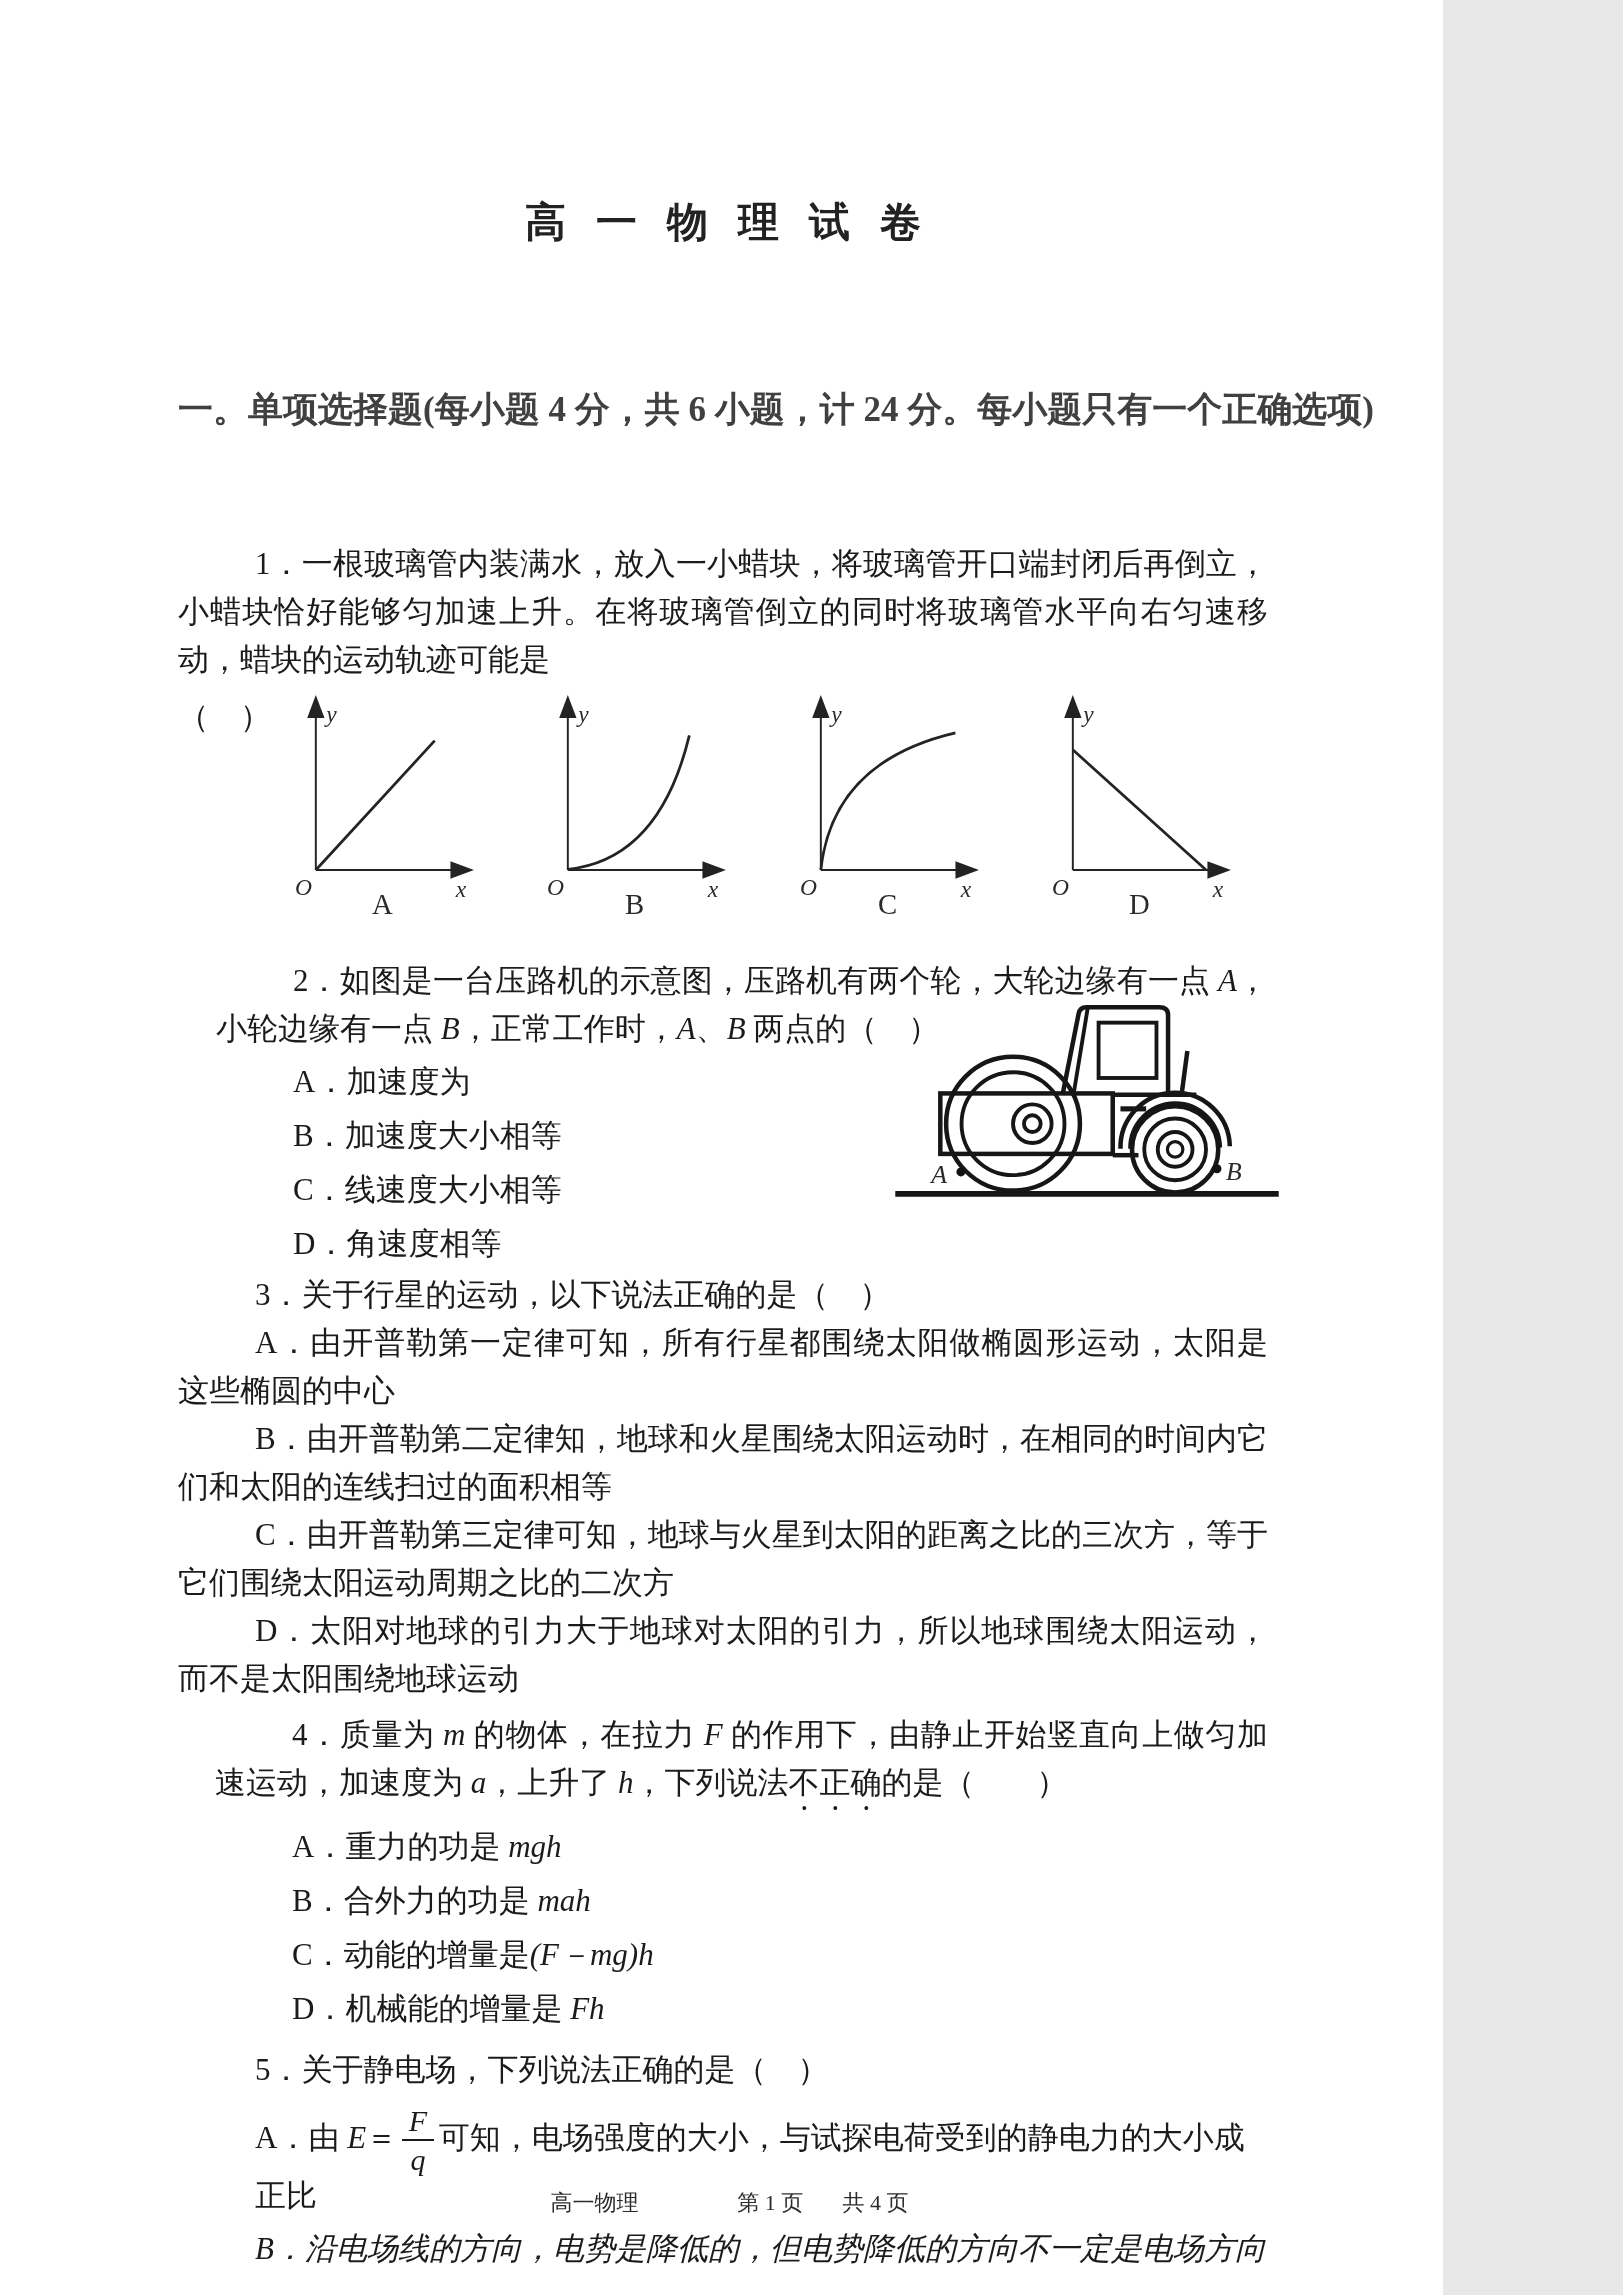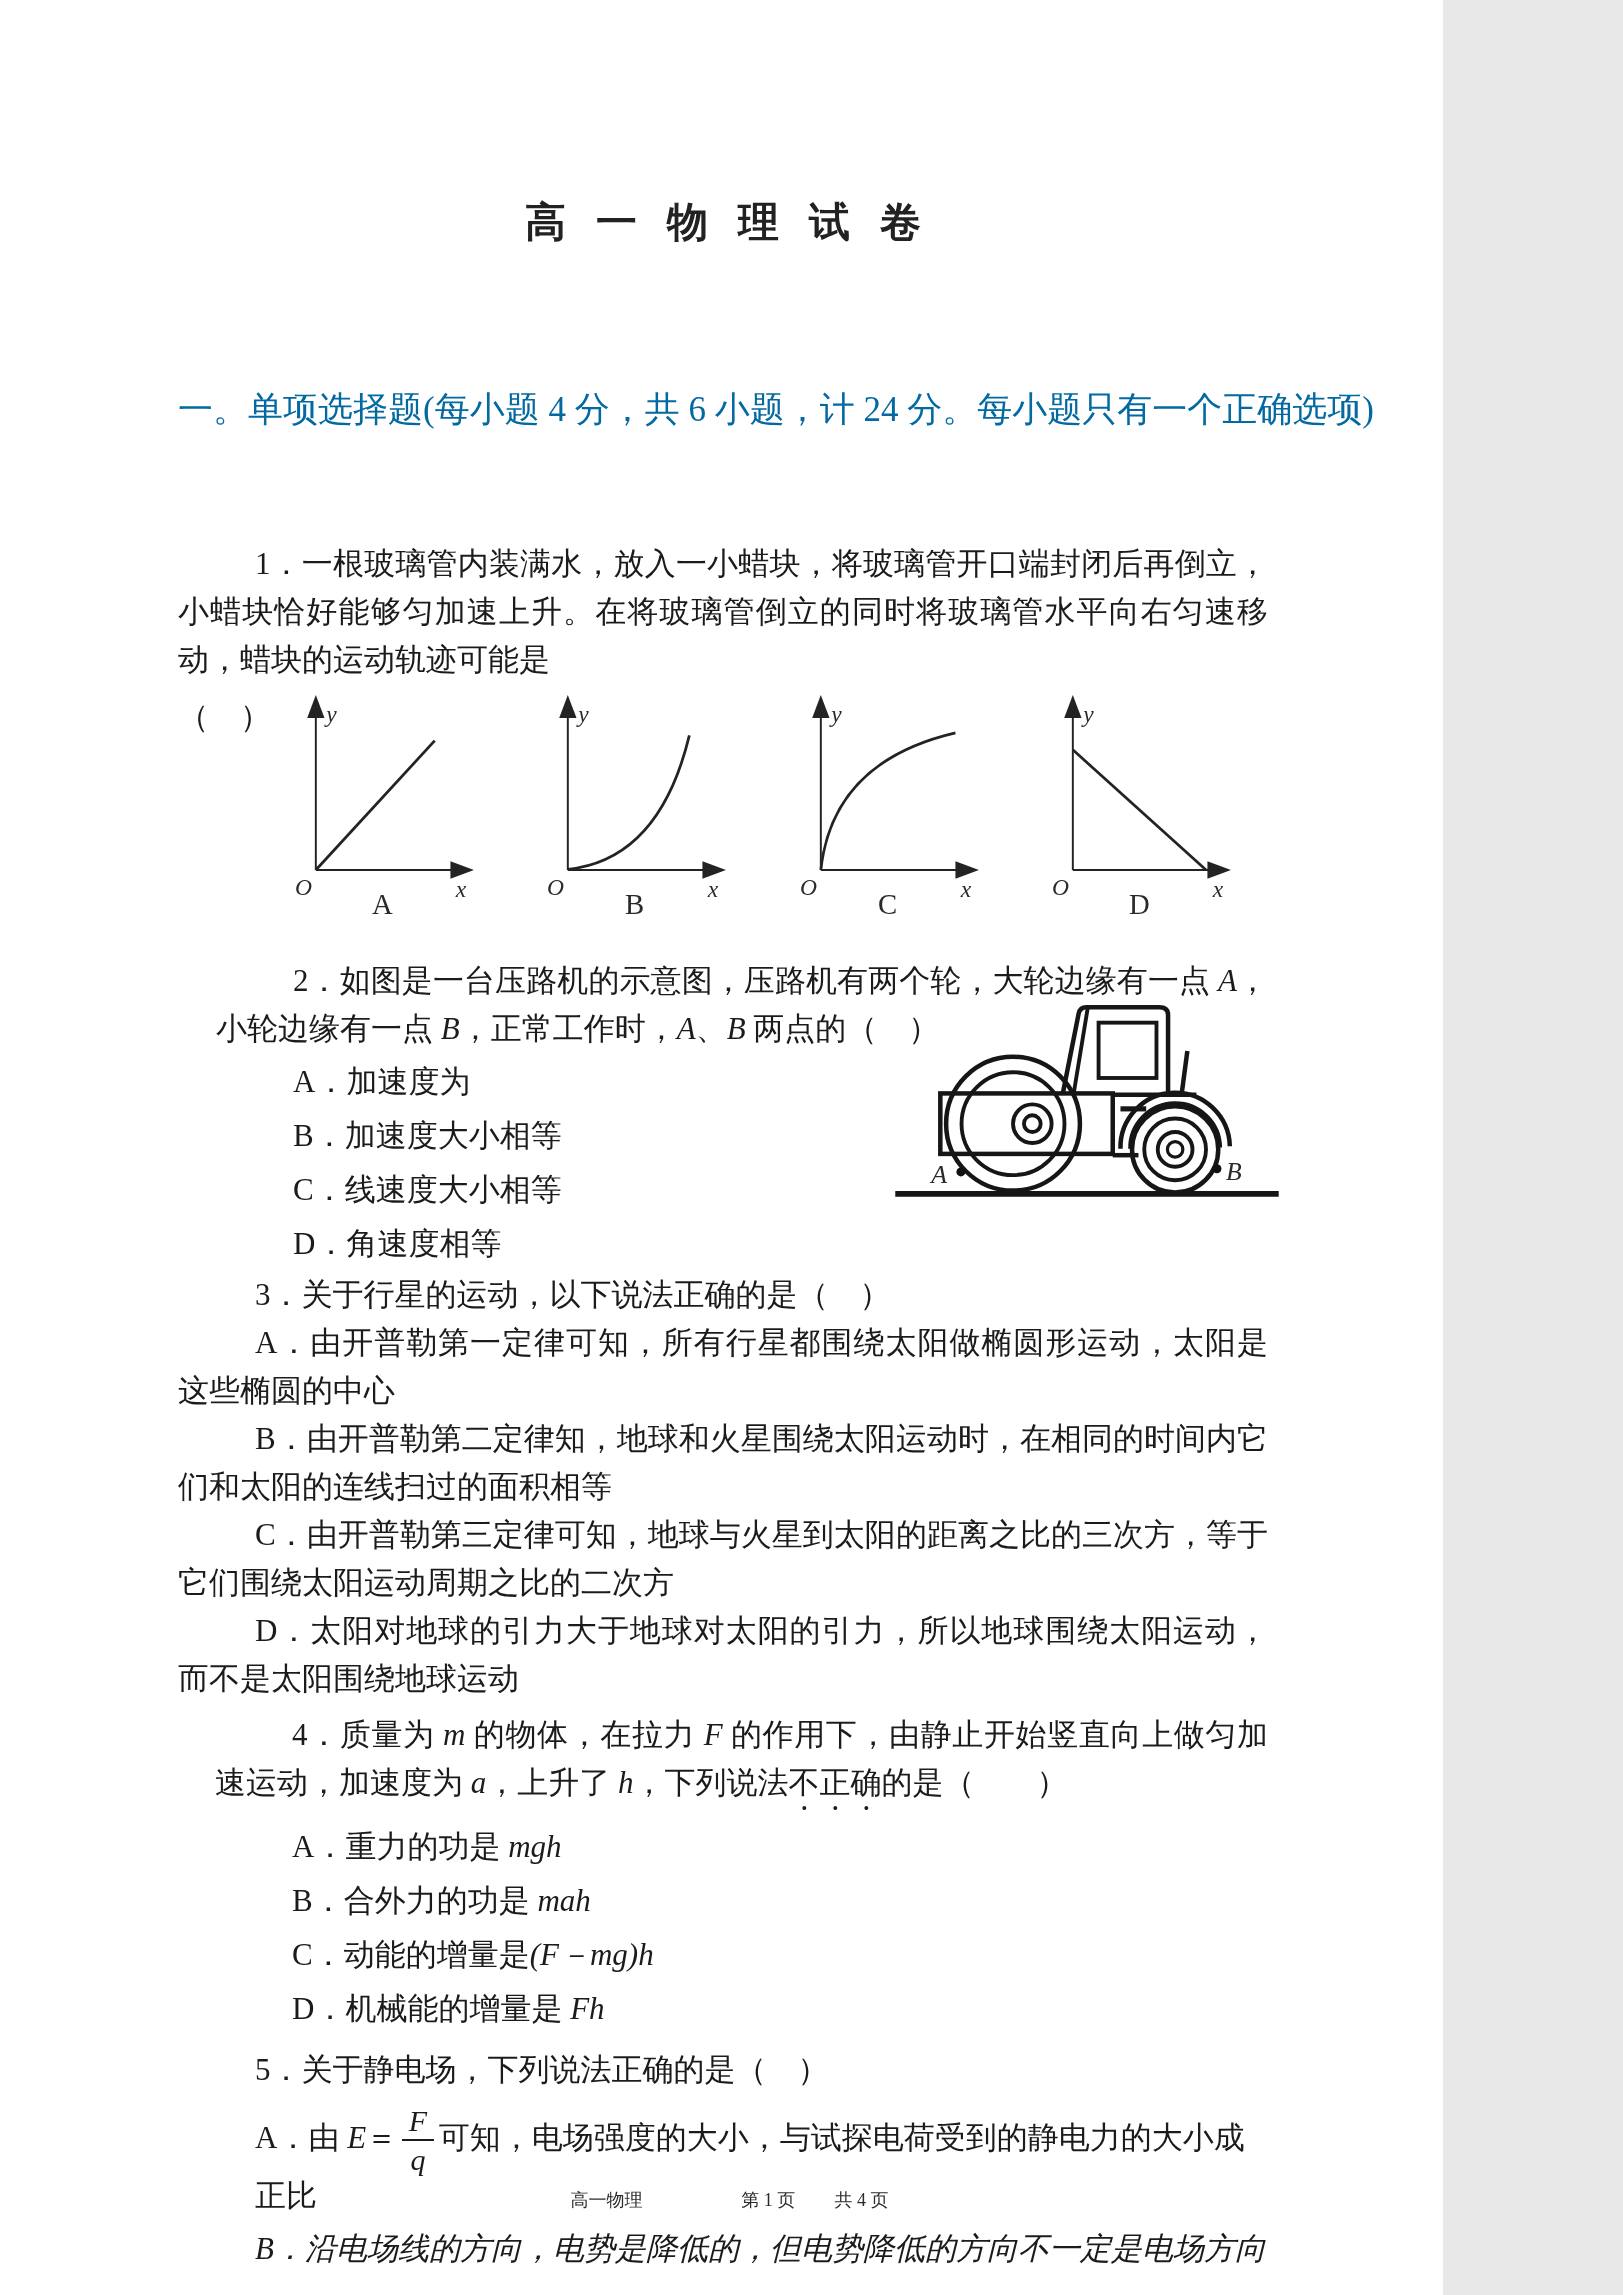--- a/index.html
+++ b/index.html
@@ -21,24 +21,24 @@
     font-family:"Liberation Sans","DejaVu Sans",sans-serif;
     font-weight:bold;
     font-size:41px;
     line-height:55px;
     letter-spacing:30px;
     text-indent:30px;
     color:#222;
   }
   .section-heading{
     margin:139px 0 0 0;
-    font-weight:normal;
+    font-weight:bold;
     font-size:35px;
     line-height:41px;
-    color:#0369a1;
+    color:#404040;
     white-space:nowrap;
   }
   p{margin:0;}
   .para{line-height:48px;text-indent:77px;text-align:justify;}
   .q1-text{margin-top:110px;}
   .graph-row{margin-top:7.9px;display:flex;align-items:flex-start;height:228px;}
   .bracket-cell{width:85px;flex:0 0 auto;font-size:31px;padding-top:3.9px;}
   .graphs{flex:1;display:flex;justify-content:space-between;padding:0 23.6px 0 27.5px;}
   svg.graph{width:196px;height:226px;flex:0 0 auto;}
   svg.graph line{stroke:#232323;stroke-width:3;}
@@ -74,21 +74,21 @@
   }
   .frac .num{border-bottom:2px solid #1b1b1b;padding:0 6.5px 1.3px 6.5px;}
   .frac .den{padding-top:1.3px;}
   .optA{margin:9.2px 0 9.2px 77px;line-height:1.25;}
   .optB{margin:6.5px 0 0 77px;line-height:48px;font-style:italic;}
   .q5-head{line-height:48px;text-indent:77px;}
   .footer{
     position:absolute;
     left:16px;right:0;top:2188px;
     text-align:center;
-    font-size:18px;
+    font-size:22px;
     color:#2b2b2b;
   }
   .footer span{margin:0 19.6px;}
   .footer .course{margin-right:79px;}
 </style>
 </head>
 <body>
 
 <div class="page">
 

